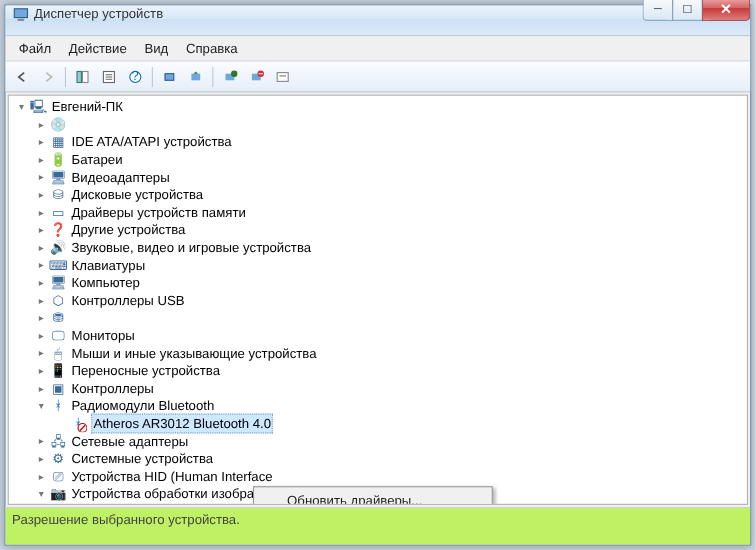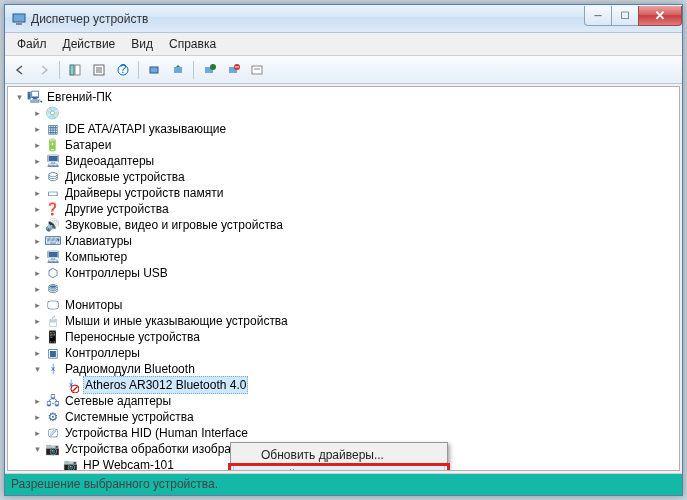--- a/index.html
+++ b/index.html
@@ -1,18 +1,18 @@
 <!DOCTYPE html>
 <html><head>
 <meta charset="utf-8">
 <style>
 * { margin: 0; padding: 0; box-sizing: border-box; font-family: "Segoe UI", Tahoma, sans-serif; font-size: 12px; }
 body { background: #c8d4e0; padding: 4px; width: 687px; height: 500px; overflow: hidden; }
 .window { background: #f0f0f0; border: 1px solid #5a7fa0; box-shadow: 0 0 8px rgba(0,0,0,.3); height: 492px; display: flex; flex-direction: column; }
-.titlebar { background: linear-gradient(to bottom, #ebf3fb 0%, #d7e7f7 45%, #cde0f4 46%, #ddeaf8 100%); height: 28px; display: flex; align-items: center; padding: 0 0 0 6px; border-bottom: 1px solid #b6c5d5; }
+.titlebar { background: linear-gradient(to bottom, #ebf3fb 0%, #d7e7f7 45%, #cde0f4 46%, #ddeaf8 100%); height: 28px; display: flex; align-items: flex-start; padding: 0 0 0 6px; border-bottom: 1px solid #b6c5d5; }
 .titlebar-icon { width: 16px; height: 16px; margin-right: 4px; display: inline-flex; align-items: center; justify-content: center; }
 .titlebar-title { flex: 1; color: #333; }
 .win-controls { display: flex; height: 20px; margin-top: -6px; }
 .win-btn { width: 28px; height: 20px; border: 1px solid #8aa3bc; border-top: none; background: linear-gradient(#f6fafd,#dbe8f5); display: flex; align-items: center; justify-content: center; margin-left: -1px; font-size: 10px; color: #333; }
 .win-btn.max { border-radius: 0; }
 .win-btn.close { width: 44px; background: linear-gradient(#e9a3a3,#d56060 45%,#c93a3a 46%,#e07b7b); color: #fff; border-color: #9a4a4a; border-bottom-right-radius: 4px; font-size: 13px; font-weight: bold; }
 .win-btn.min { border-bottom-left-radius: 4px; }
 .menubar { background: #f0f0f0; height: 23px; display: flex; align-items: center; padding: 0 4px; border-bottom: 1px solid #d0d0d0; }
 .menubar span { padding: 2px 8px; color: #222; }
 .toolbar { background: linear-gradient(#fafcff,#e6eef8); height: 28px; display: flex; align-items: center; padding: 0 4px; border-bottom: 1px solid #b8c8d8; gap: 2px; }
@@ -21,21 +21,21 @@
 .content { flex: 1; background: #fff; border: 1px solid #b0b0b0; margin: 2px; overflow: hidden; position: relative; }
 .tree { padding: 2px 0 2px 2px; line-height: 16px; }
 .node { display: flex; align-items: center; height: 16px; white-space: nowrap; padding-left: 4px; }
 .exp { width: 11px; height: 11px; display: inline-flex; align-items: center; justify-content: center; color: #777; font-size: 9px; margin-right: 2px; }
 .ico { width: 16px; height: 16px; margin-right: 4px; display: inline-flex; align-items: center; justify-content: center; font-size: 12px; }
 .node.sel .label { background: #cde8ff; border: 1px dotted #7aa7d0; padding: 0 1px; }
 .context-menu { position: absolute; left: 222px; top: 355px; width: 218px; background: #f0f0f0; border: 1px solid #979797; box-shadow: 2px 2px 4px rgba(0,0,0,.35); padding: 2px; z-index: 10; }
 .cm-item { padding: 3px 20px 3px 28px; color: #222; }
 .cm-item.hover { background: #e8eef6; border: 1px solid #aecff7; padding: 2px 19px 2px 27px; }
 .highlight-box { position: absolute; border: 3px solid #e02020; pointer-events: none; left: 220px; top: 376px; width: 222px; height: 28px; z-index: 20; }
-.statusbar { height: 22px; background: #14b8a6; border-top: 1px solid #d0d0d0; padding: 3px 6px; color: #444; }
+.statusbar { height: 34px; background: #bef264; border-top: 1px solid #d0d0d0; padding: 3px 6px; color: #444; }
 .indent0 { padding-left: 4px; }
 .indent1 { padding-left: 22px; }
 .indent2 { padding-left: 40px; }
 </style>
 </head>
 <body>
 
 <div class="window">
   <div class="titlebar">
     <span class="titlebar-icon">
@@ -132,21 +132,21 @@
           <span class="ico" style="color:#3a6a9a;position:relative">🖳<svg style="position:absolute;left:0;top:0" width="16" height="16"></svg></span>
           <span class="label">Евгений-ПК</span>
         </div>
         <div class="node indent1">
           <span class="exp">▸</span>
           <span class="ico" style="color:#3a6a9a;position:relative">💿<svg style="position:absolute;left:0;top:0" width="16" height="16"></svg></span>
         </div>
         <div class="node indent1">
           <span class="exp">▸</span>
           <span class="ico" style="color:#3a6a9a;position:relative">▦<svg style="position:absolute;left:0;top:0" width="16" height="16"></svg></span>
-          <span class="label">IDE ATA/ATAPI указывающие</span>
+          <span class="label">IDE ATA/ATAPI устройства</span>
         </div>
         <div class="node indent1">
           <span class="exp">▸</span>
           <span class="ico" style="color:#3a6a9a;position:relative">🔋<svg style="position:absolute;left:0;top:0" width="16" height="16"></svg></span>
           <span class="label">Батареи</span>
         </div>
         <div class="node indent1">
           <span class="exp">▸</span>
           <span class="ico" style="color:#3a6a9a;position:relative">🖥<svg style="position:absolute;left:0;top:0" width="16" height="16"></svg></span>
           <span class="label">Видеоадаптеры</span>

